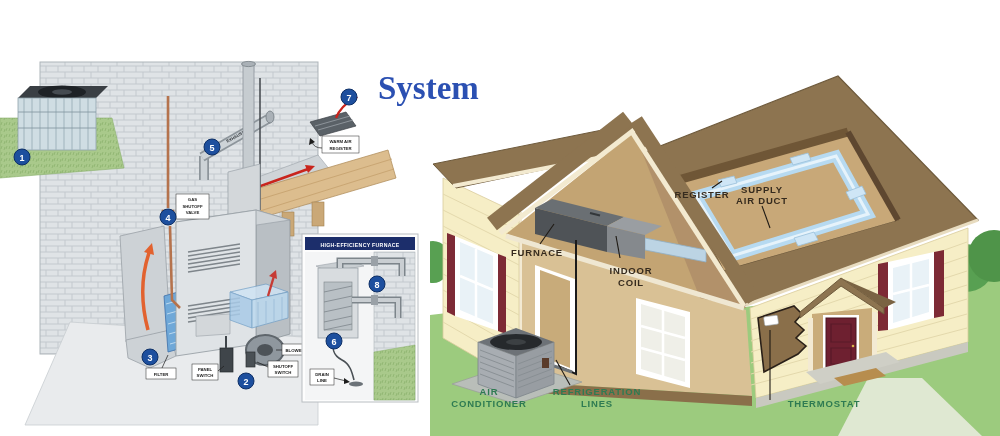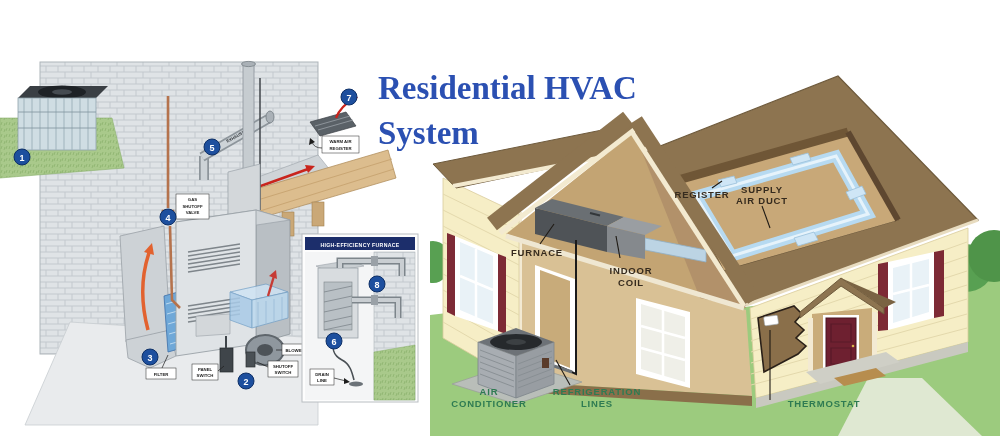--- a/index.html
+++ b/index.html
@@ -243,21 +243,20 @@
       <circle cx="349" cy="97" r="8" stroke="#0d2f66" stroke-width="1" fill="#1d4f9e"></circle>
       <text class="callout-num" x="349" y="100.5">7</text>
     </g>
     <g>
       <circle cx="377" cy="284" r="8" stroke="#0d2f66" stroke-width="1" fill="#1d4f9e"></circle>
       <text class="callout-num" x="377" y="287.5">8</text>
     </g>
   </svg>
 
   <div id="title-block">
-    <div>Residential HVAC</div>
     <div>System</div>
   </div>
 
   <svg id="right-svg" width="570" height="436" viewBox="430 0 570 436">
 
     <g>
       <polygon points="430,315 560,300 700,312 1000,278 1000,436 430,436" fill="#9ccb7e"></polygon>
       <polygon points="838,436 868,378 922,378 982,436" fill="#dfe8d2"></polygon>
       <ellipse cx="965" cy="268" rx="28" ry="24" fill="#58a052"></ellipse>
       <ellipse cx="994" cy="256" rx="26" ry="26" fill="#4f9449"></ellipse>

